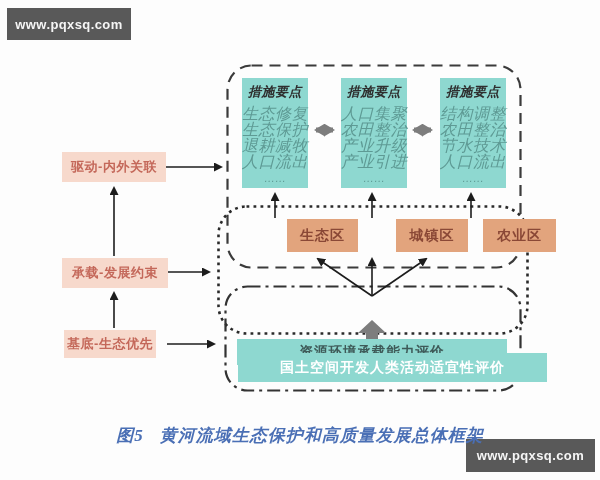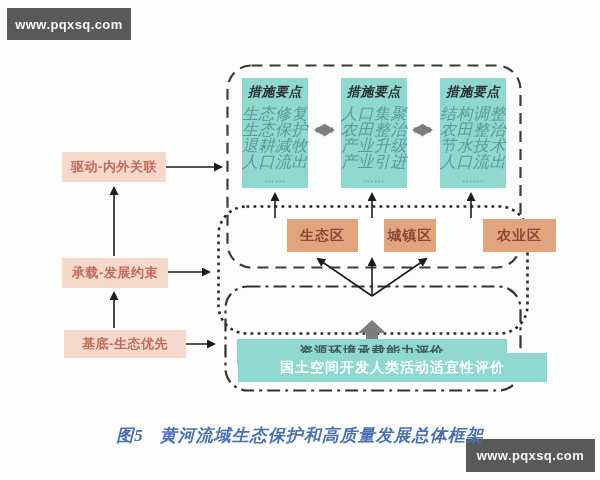--- a/index.html
+++ b/index.html
@@ -16,40 +16,40 @@
   }
   .wm-top{left:7px;top:8px;width:124px;height:32px;}
   .wm-bottom{left:466px;top:439px;width:129px;height:33px;}
   
   .pink-box{
     background:#f7d9cc;color:#c4685a;font-size:13px;font-weight:bold;
     display:flex;align-items:center;justify-content:center;letter-spacing:.5px;
   }
   .pink-1{left:62px;top:152px;width:104px;height:30px;}
   .pink-2{left:62px;top:258px;width:106px;height:30px;}
-  .pink-3{left:64px;top:330px;width:122px;height:28px;}
+  .pink-3{left:64px;top:330px;width:92px;height:28px;}
   
   .measure-box{
     background:#8ed8d0;width:66px;height:110px;top:78px;text-align:center;font-style:italic;
   }
   .mb-1{left:242px;} .mb-2{left:341px;} .mb-3{left:440px;}
   .measure-title{
     font-size:13px;font-weight:bold;color:#2e2e2e;margin-top:5px;letter-spacing:.5px;
   }
   .measure-item{
     font-size:16px;line-height:16px;color:#5e9a94;letter-spacing:.5px;
   }
   .measure-item.first{margin-top:5px;}
   .measure-item.dots{font-size:11px;letter-spacing:0;}
   
   .region-box{
     background:#e2a47d;color:#8a4836;font-size:14px;font-weight:bold;top:219px;height:33px;
     display:flex;align-items:center;justify-content:center;letter-spacing:1px;margin-left:48px;
   }
-  .rb-1{left:239px;width:71px;} .rb-2{left:336px;width:52px;} .rb-3{left:435px;width:73px;}
+  .rb-1{left:239px;width:71px;} .rb-2{left:348px;width:72px;} .rb-3{left:435px;width:73px;}
   
   .eval-bar{
     background:#8ed8d0;display:flex;align-items:center;justify-content:center;
     font-weight:bold;letter-spacing:1px;
   }
   .eval-1{left:237px;top:297px;width:270px;height:26px;color:#3e5a58;font-size:13.5px;margin-top:42px;}
   .eval-2{left:238px;top:353px;width:309px;height:29px;color:#ffffff;font-size:14px;}
   
   .caption{
     left:0;top:424px;width:600px;text-align:center;

